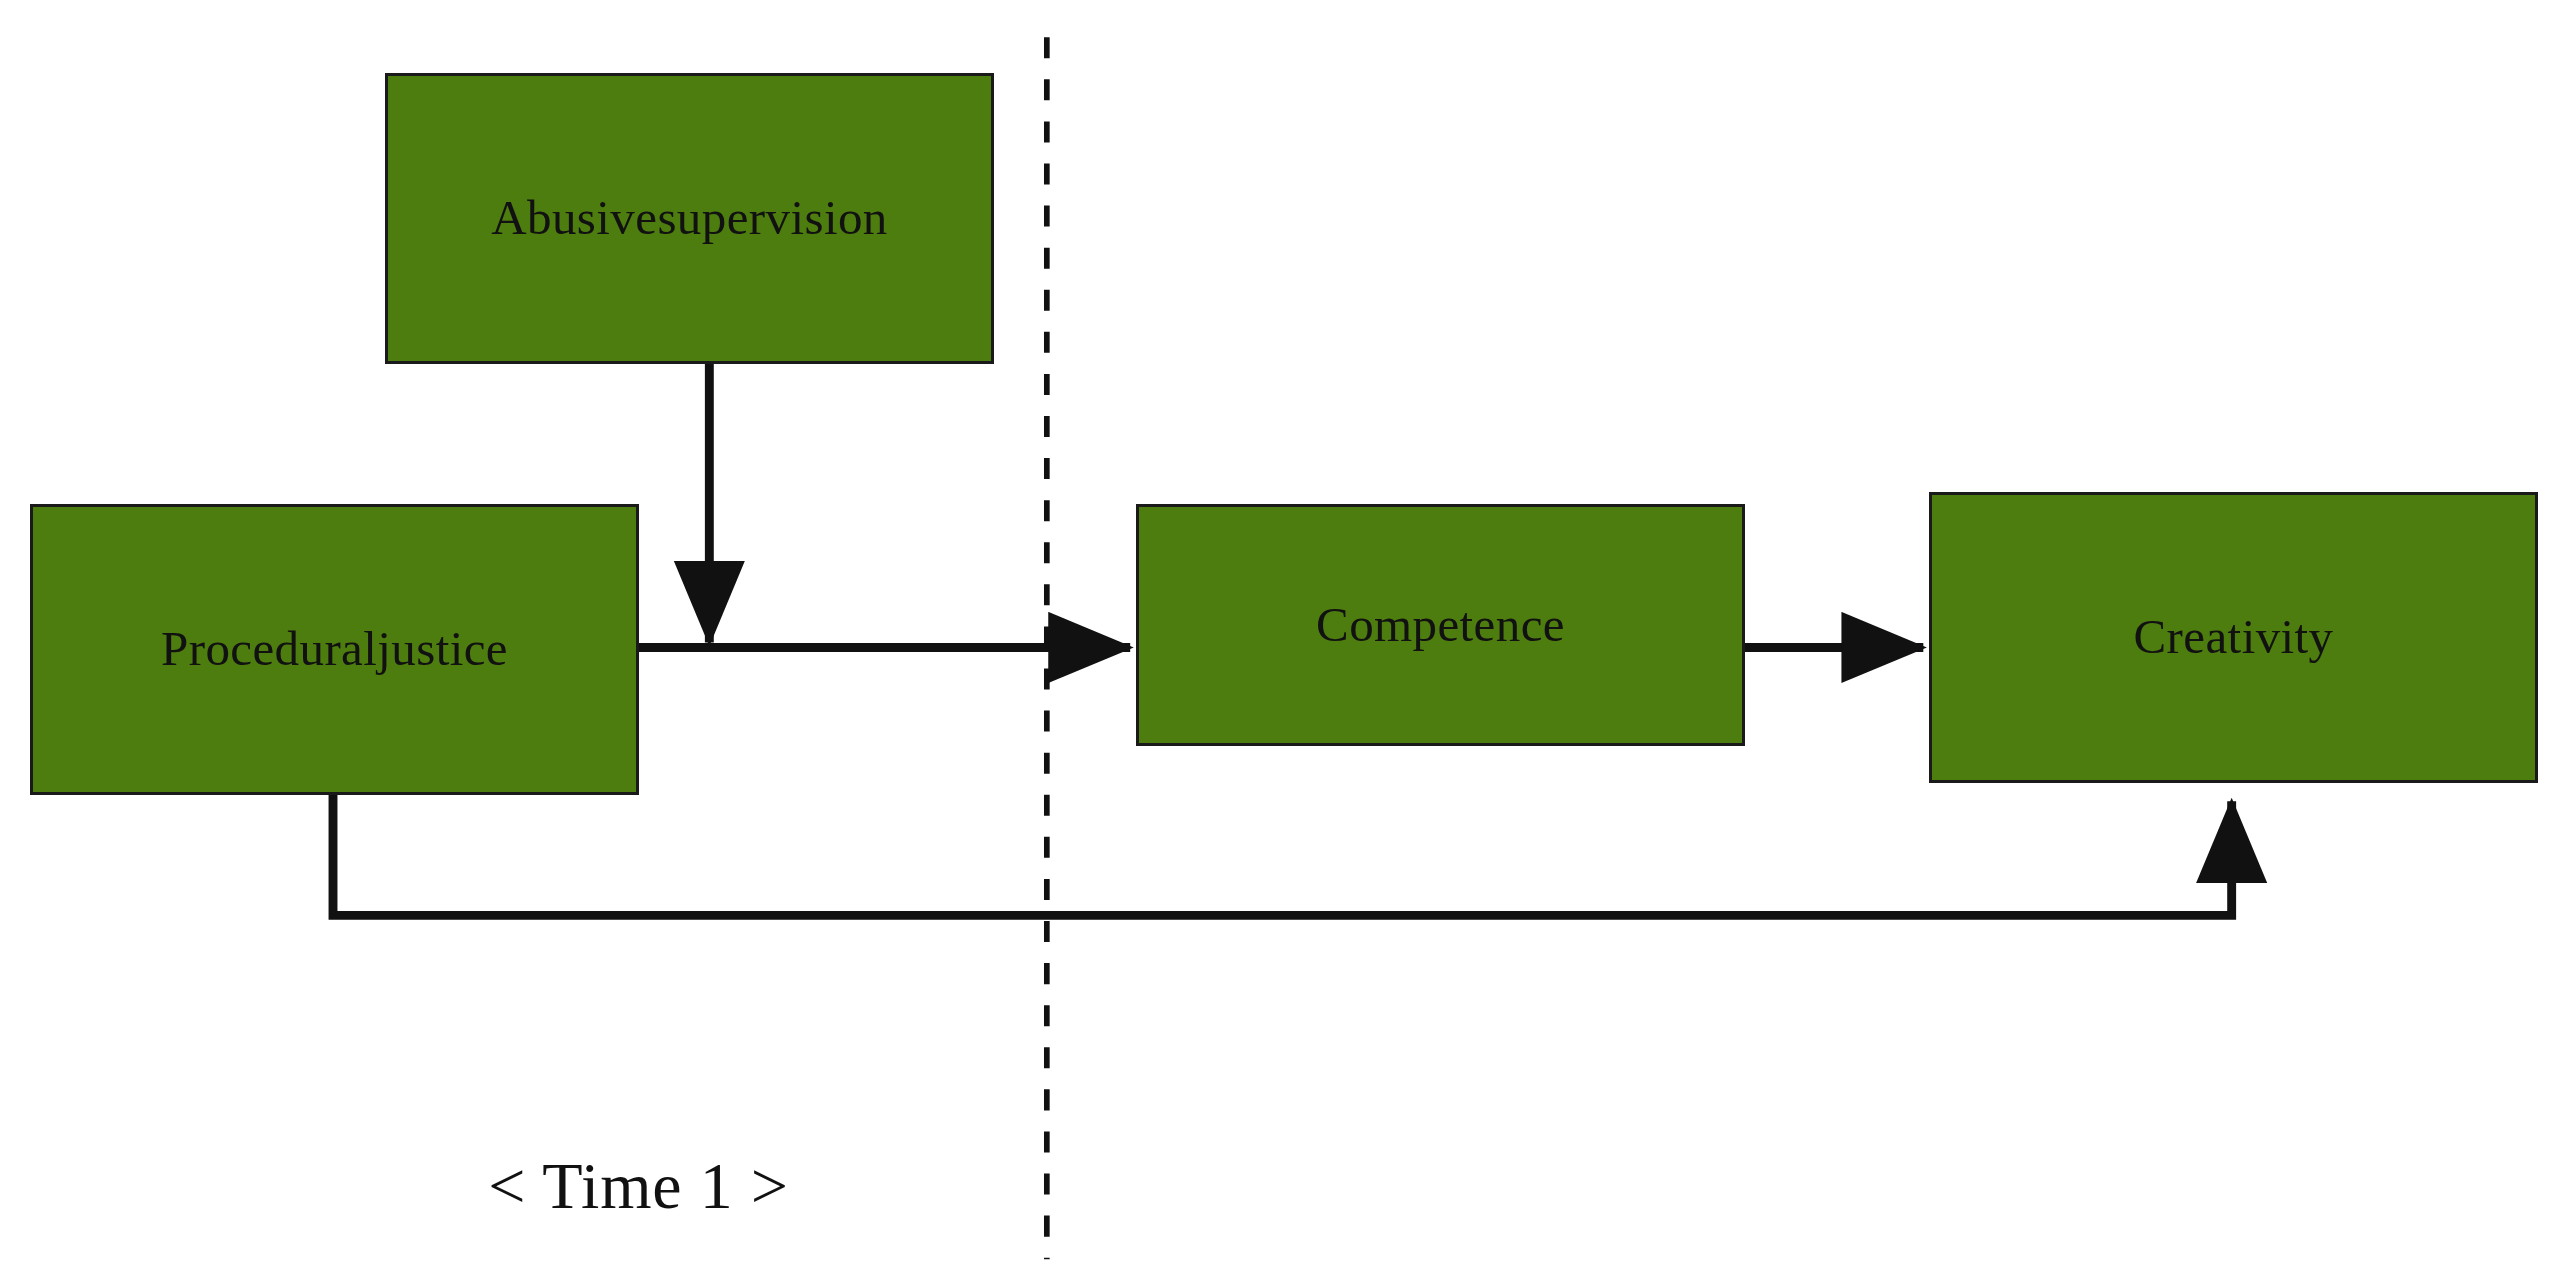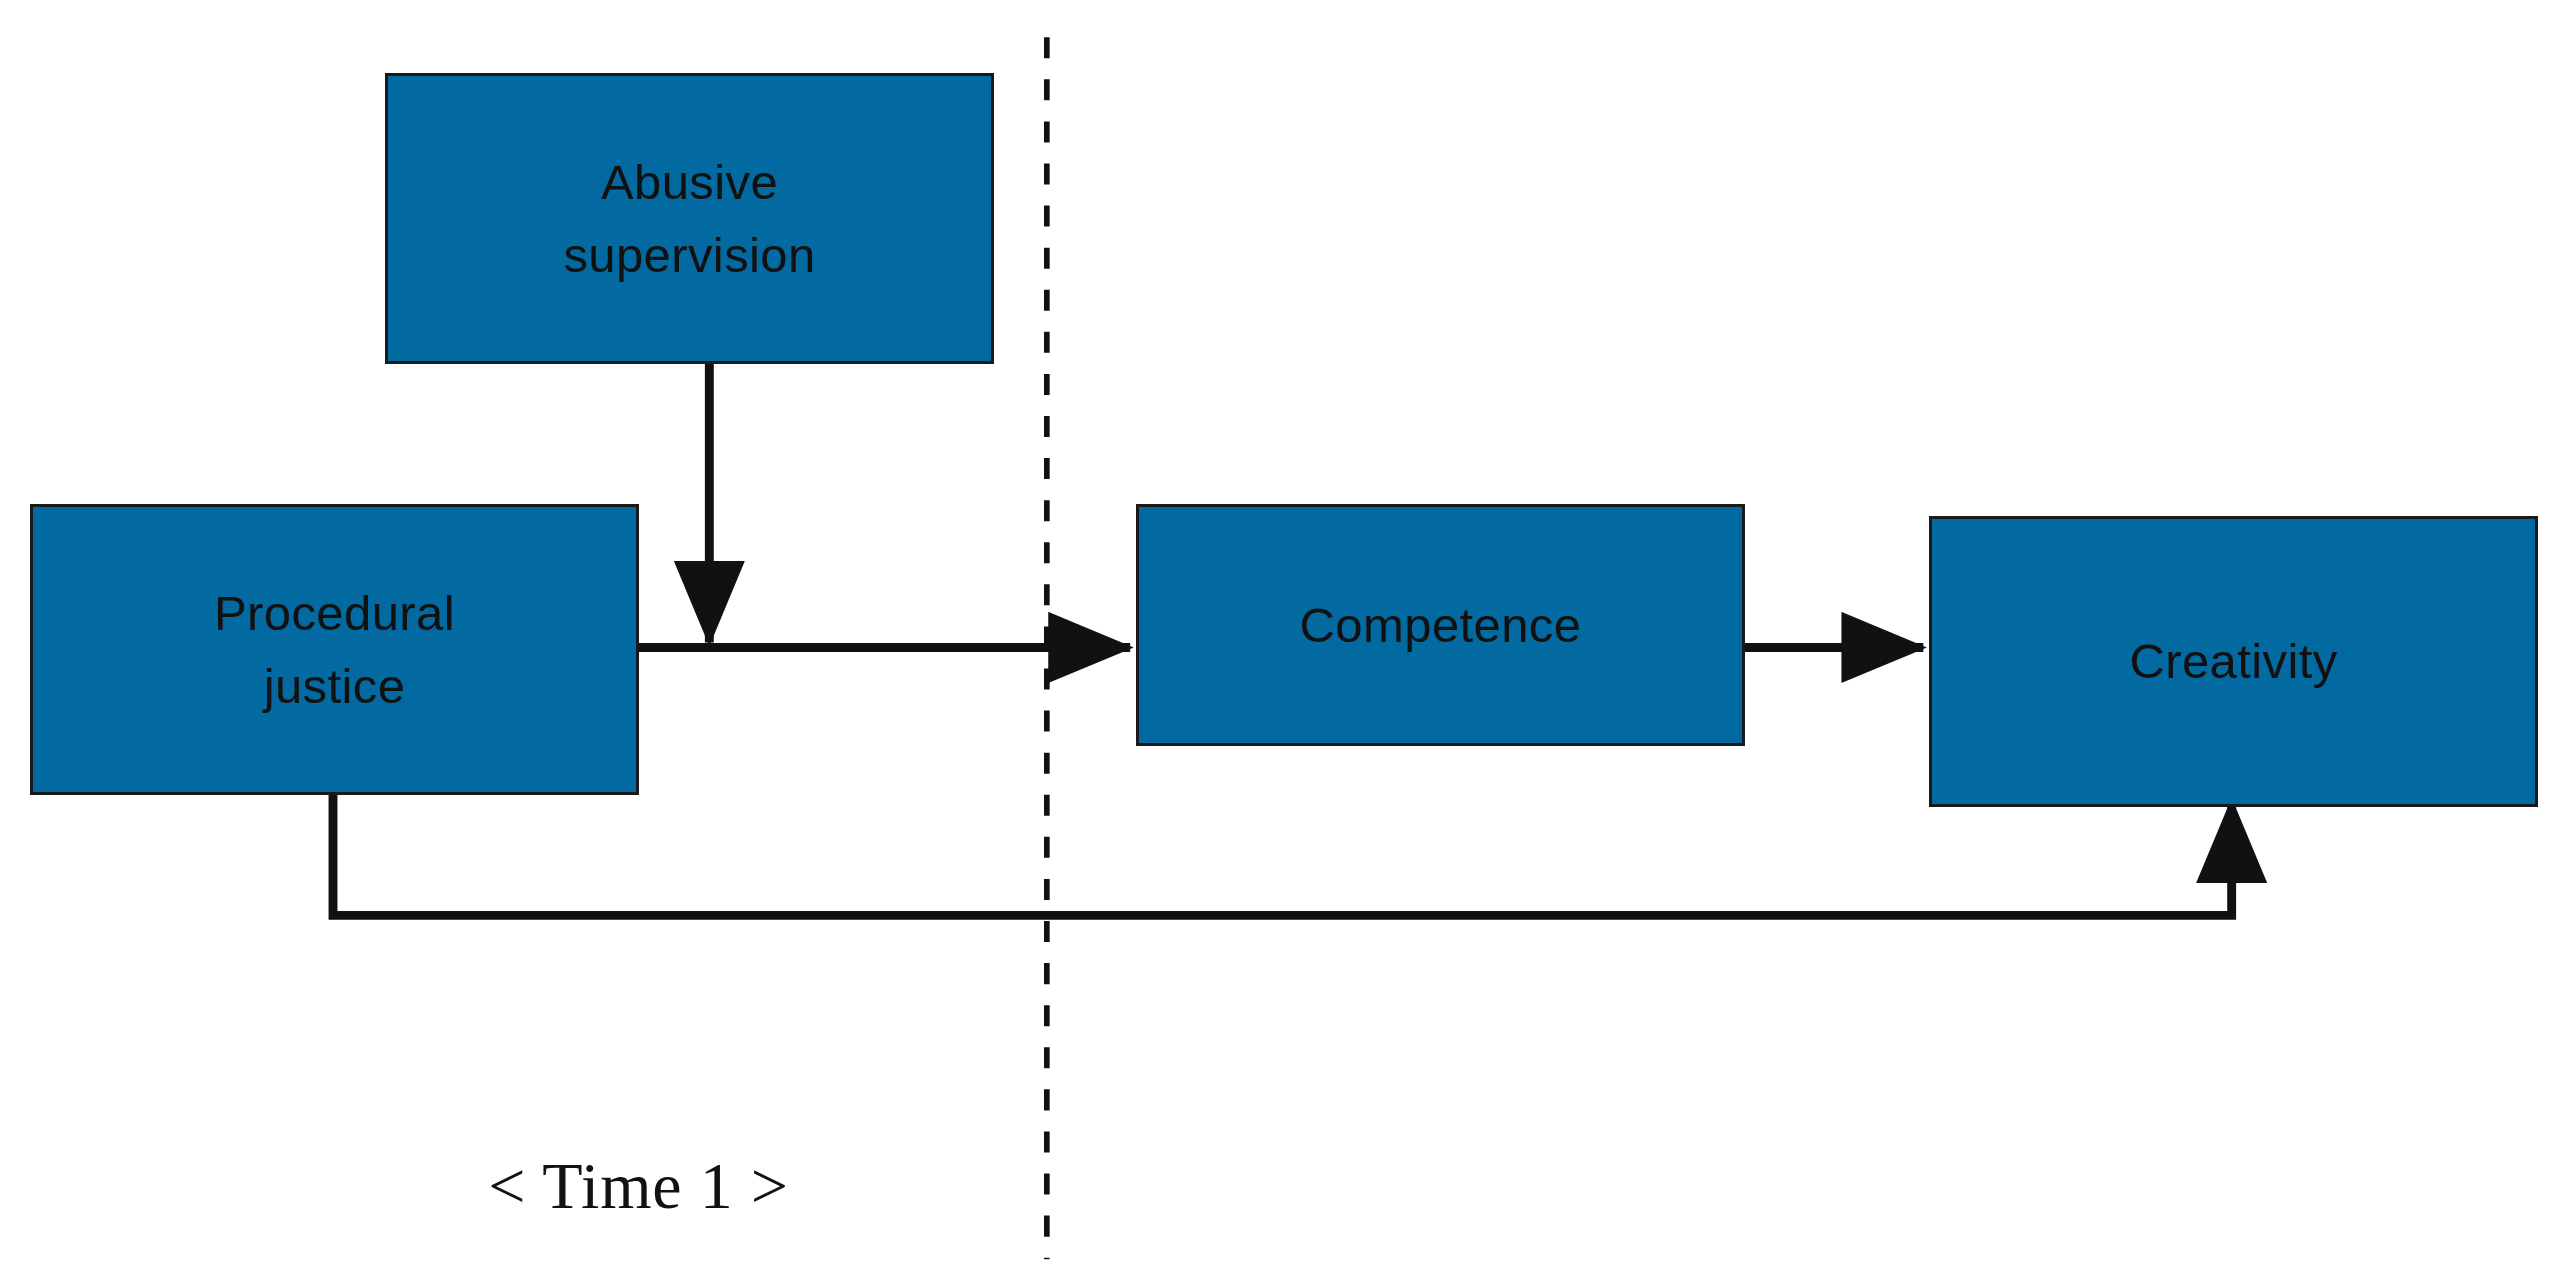--- a/index.html
+++ b/index.html
@@ -22,28 +22,28 @@
     position: absolute;
     top: 0;
     left: 0;
     width: 2576px;
     height: 1286px;
   }
   .node-box {
     position: absolute;
     box-sizing: border-box;
     border: 3.2px solid #1a1a1a;
-    background: #0369a1;
+    background: #4d7c0f;
     display: flex;
-    flex-direction: column;
+    flex-direction: row;
     align-items: center;
     justify-content: center;
     text-align: center;
     color: #111111;
-    font-family: Liberation Sans, sans-serif;
+    font-family: Liberation Serif, serif;
     font-size: 49px;
     line-height: 1.48;
     letter-spacing: 0.4px;
   }
   .node-box .line {
     display: block;
     white-space: nowrap;
   }
   .time-label {
     position: absolute;
@@ -51,21 +51,21 @@
     font-family: "Liberation Serif", "DejaVu Serif", serif;
     font-size: 66px;
     letter-spacing: 0.8px;
     white-space: nowrap;
     text-align: center;
   }
   
   #box-abusive-supervision { left: 385px;  top: 73px;  width: 609px; height: 291px; }
   #box-procedural-justice  { left: 30px;   top: 504px; width: 609px; height: 291px; }
   #box-competence          { left: 1136px; top: 504px; width: 609px; height: 242px; }
-  #box-creativity          { left: 1929px; top: 516px; width: 609px; height: 291px; }
+  #box-creativity          { left: 1929px; top: 492px; width: 609px; height: 291px; }
   #time-label-1 { left: 334px;  top: 1148px; width: 609px; }
   #time-label-2 { left: 1439px; top: 1148px; width: 609px; }
 </style>
 </head>
 <body>
 
 <div id="diagram-root">
 
   <svg id="diagram-svg" viewBox="0 0 3182 1589" xmlns="http://www.w3.org/2000/svg">
     <defs>

